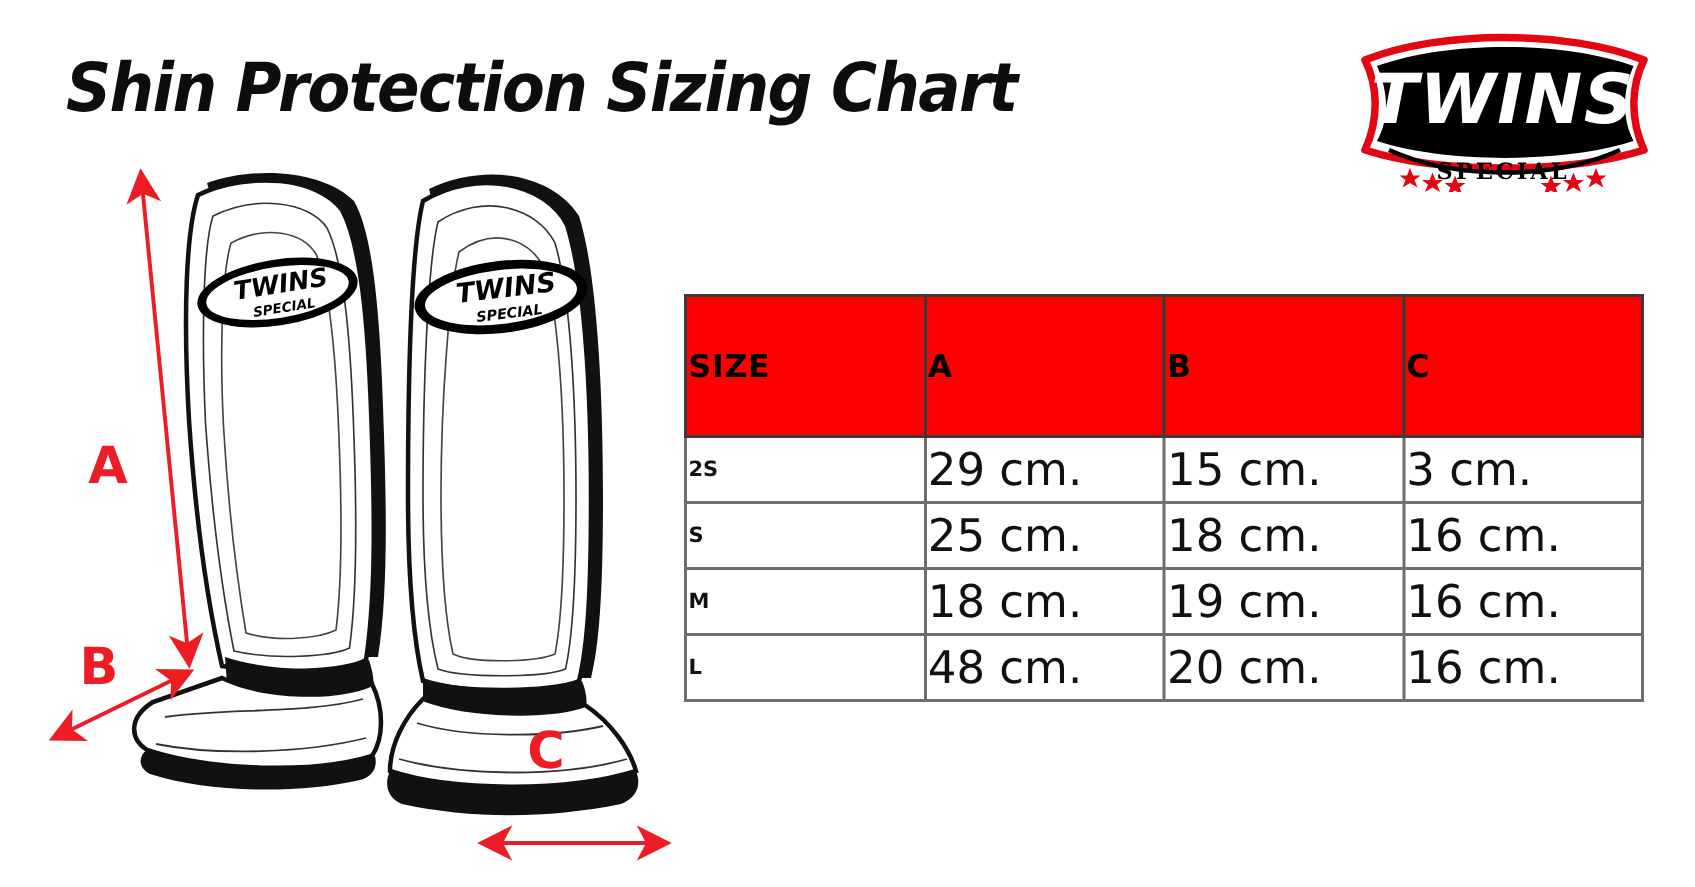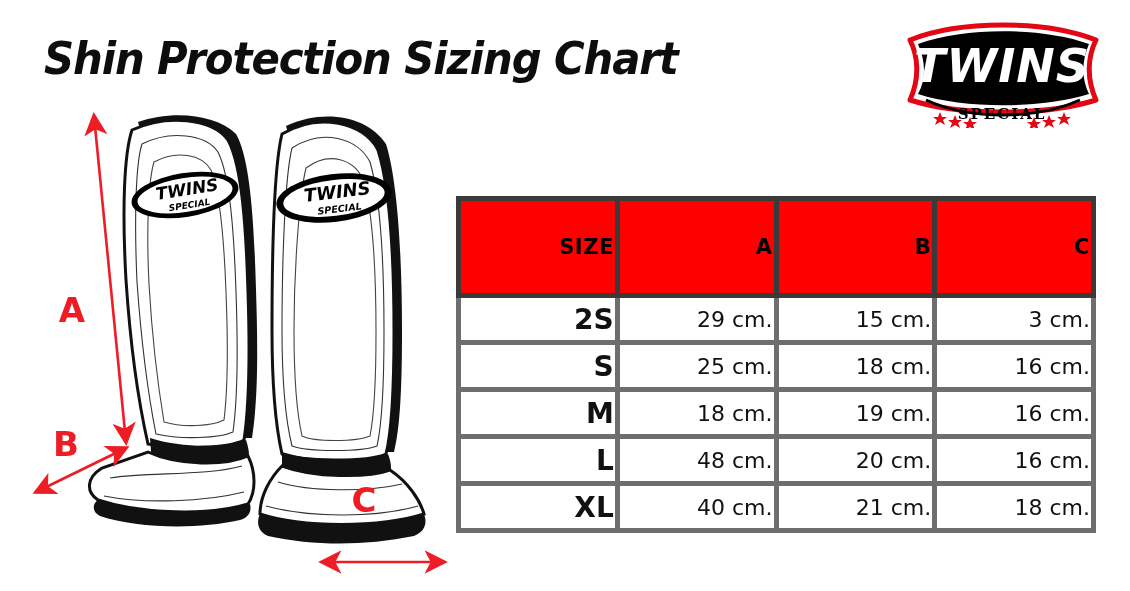--- a/index.html
+++ b/index.html
@@ -64,46 +64,46 @@
     top: 196px;
     width: 640px;
   }
   table.size-table {
     border-collapse: collapse;
     width: 640px;
     table-layout: fixed;
   }
   table.size-table th,
   table.size-table td {
-    border: 5px solid #0f172a;
-    text-align: right;
+    border: 2px solid #0f172a;
+    text-align: left;
     vertical-align: middle;
   }
   table.size-table thead th {
     background: #FF0000;
     color: #000000;
     height: 90px;
     font-family: "DejaVu Sans", sans-serif;
     font-size: 21px;
     font-weight: bold;
     letter-spacing: 0.5px;
     border-color: #3a3a3a;
   }
   table.size-table tbody td {
     height: 40px;
     background: #ffffff;
     color: #111111;
     font-family: "DejaVu Sans", sans-serif;
-    font-size: 22px;
+    font-size: 30px;
     font-weight: normal;
     border-color: #6e6e6e;
   }
   table.size-table tbody td.size-cell {
     font-weight: bold;
-    font-size: 28px;
+    font-size: 14px;
   }
 </style>
 </head>
 <body>
 
 <div id="page">
 
   <div id="title">Shin Protection Sizing Chart</div>
 
   <div id="logo">
@@ -266,23 +266,17 @@
           <td>18 cm.</td>
           <td>19 cm.</td>
           <td>16 cm.</td>
         </tr>
         <tr>
           <td class="size-cell">L</td>
           <td>48 cm.</td>
           <td>20 cm.</td>
           <td>16 cm.</td>
         </tr>
-        <tr>
-          <td class="size-cell">XL</td>
-          <td>40 cm.</td>
-          <td>21 cm.</td>
-          <td>18 cm.</td>
-        </tr>
       </tbody>
     </table>
   </div>
 
 </div>
 
 </body></html>

